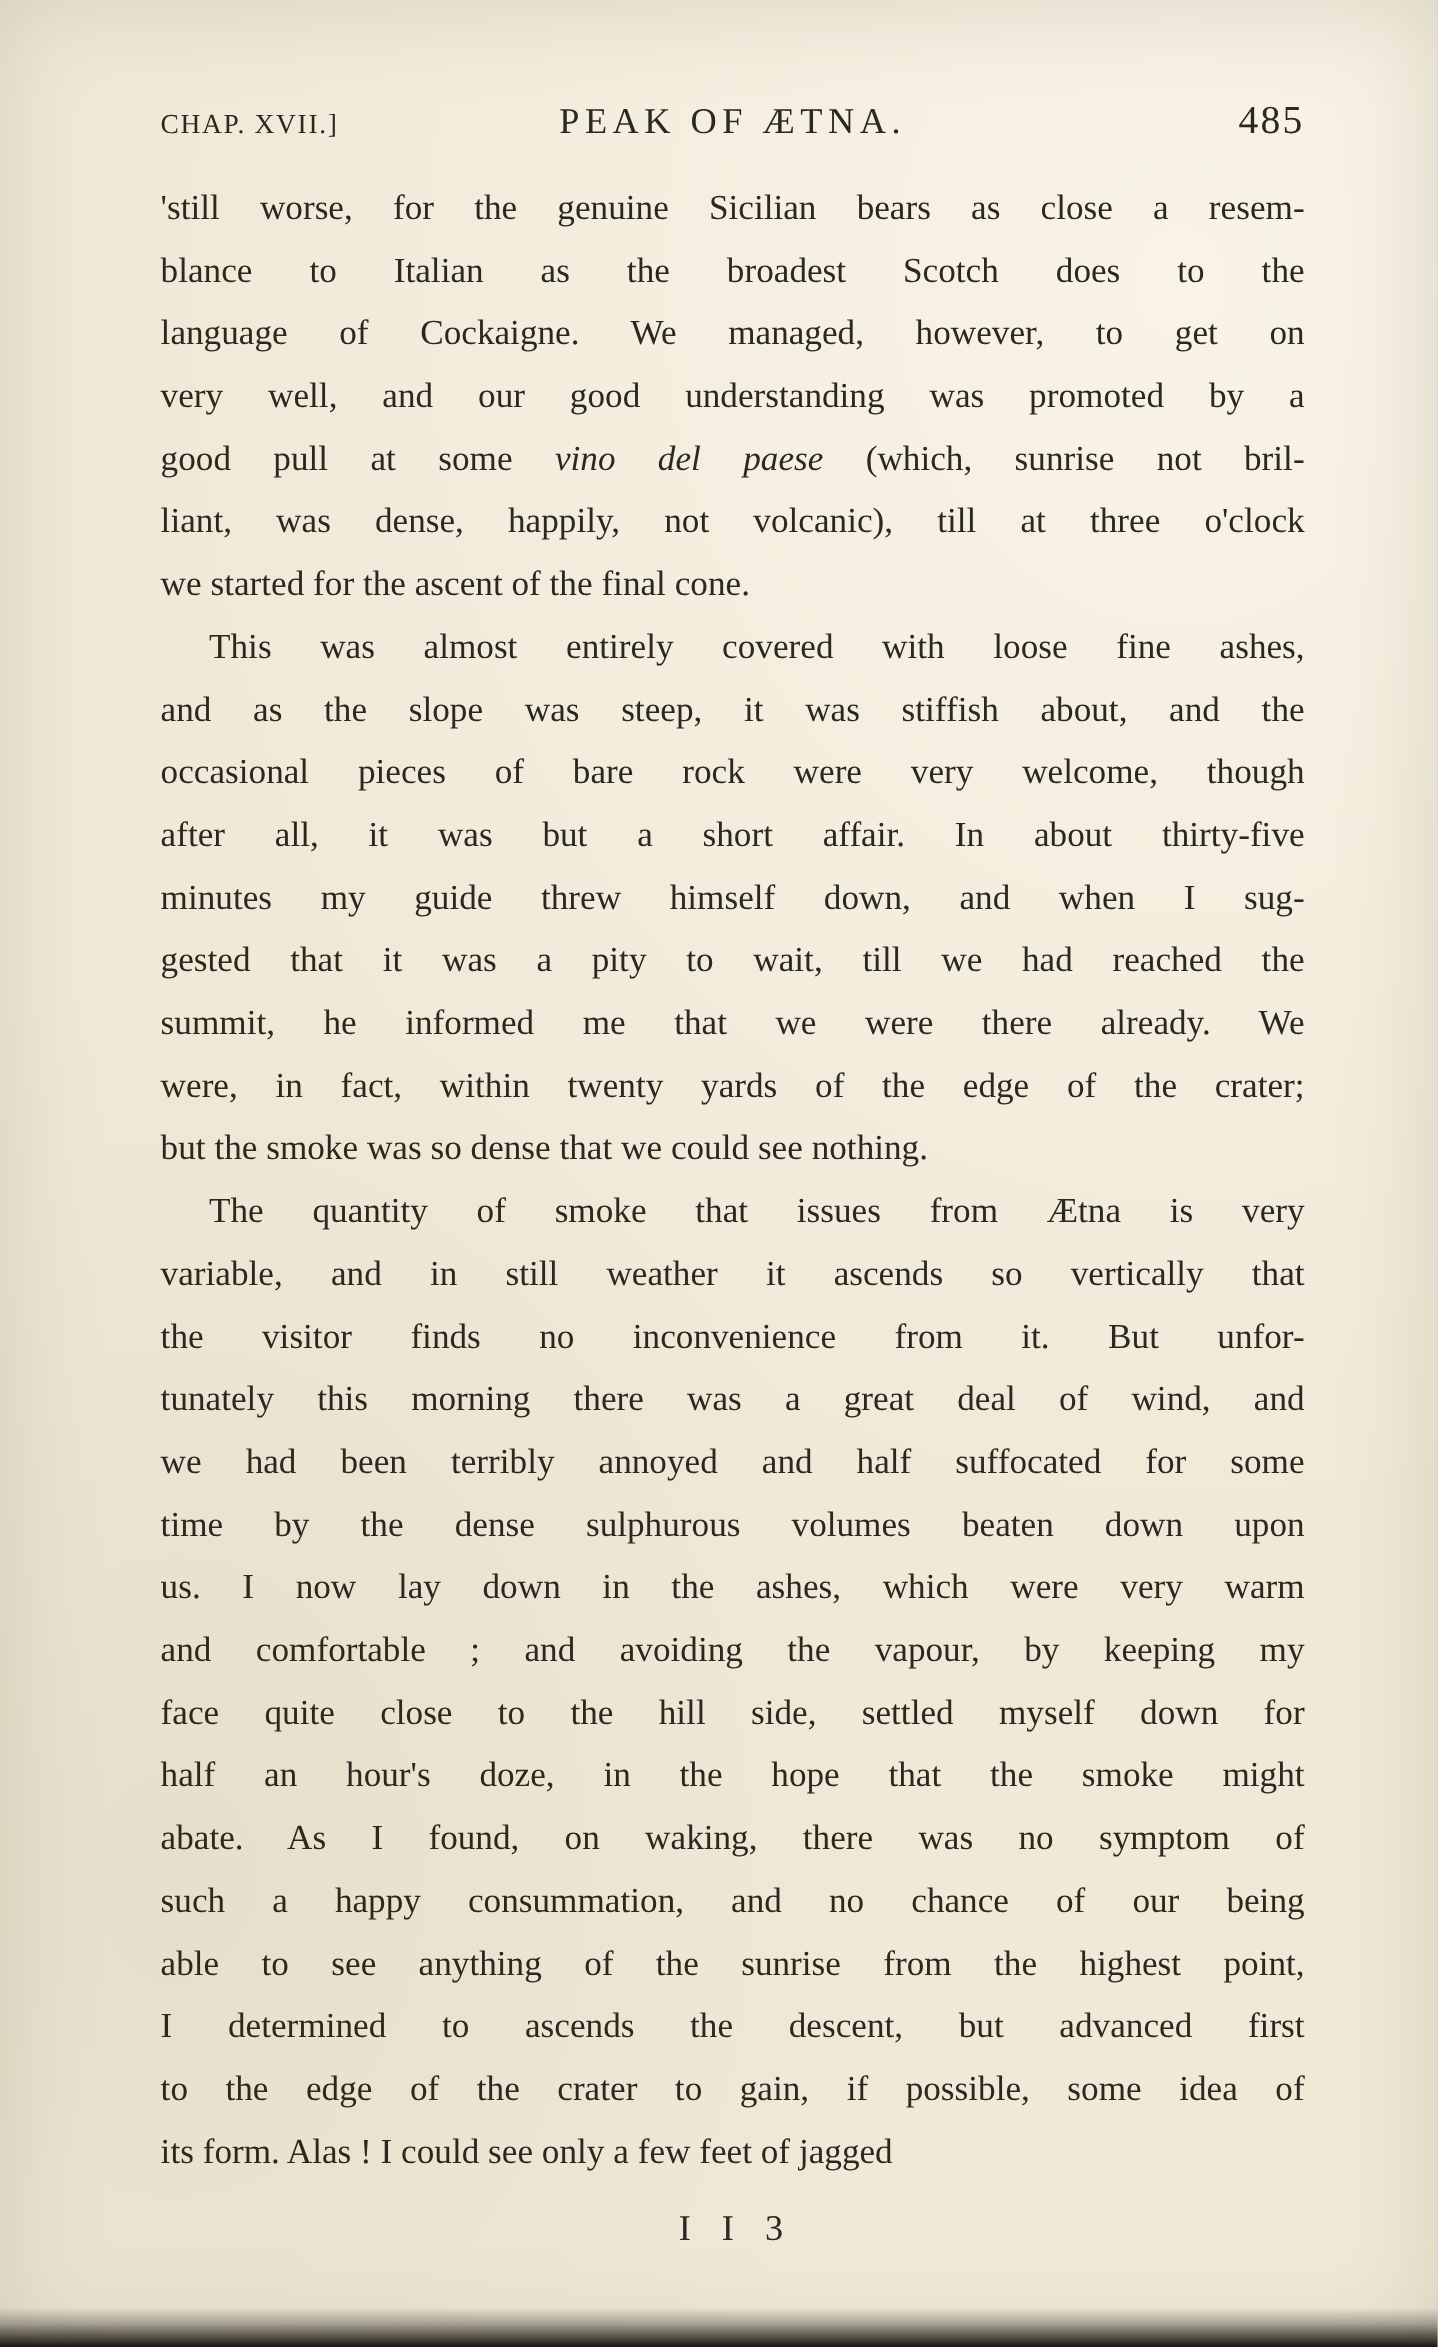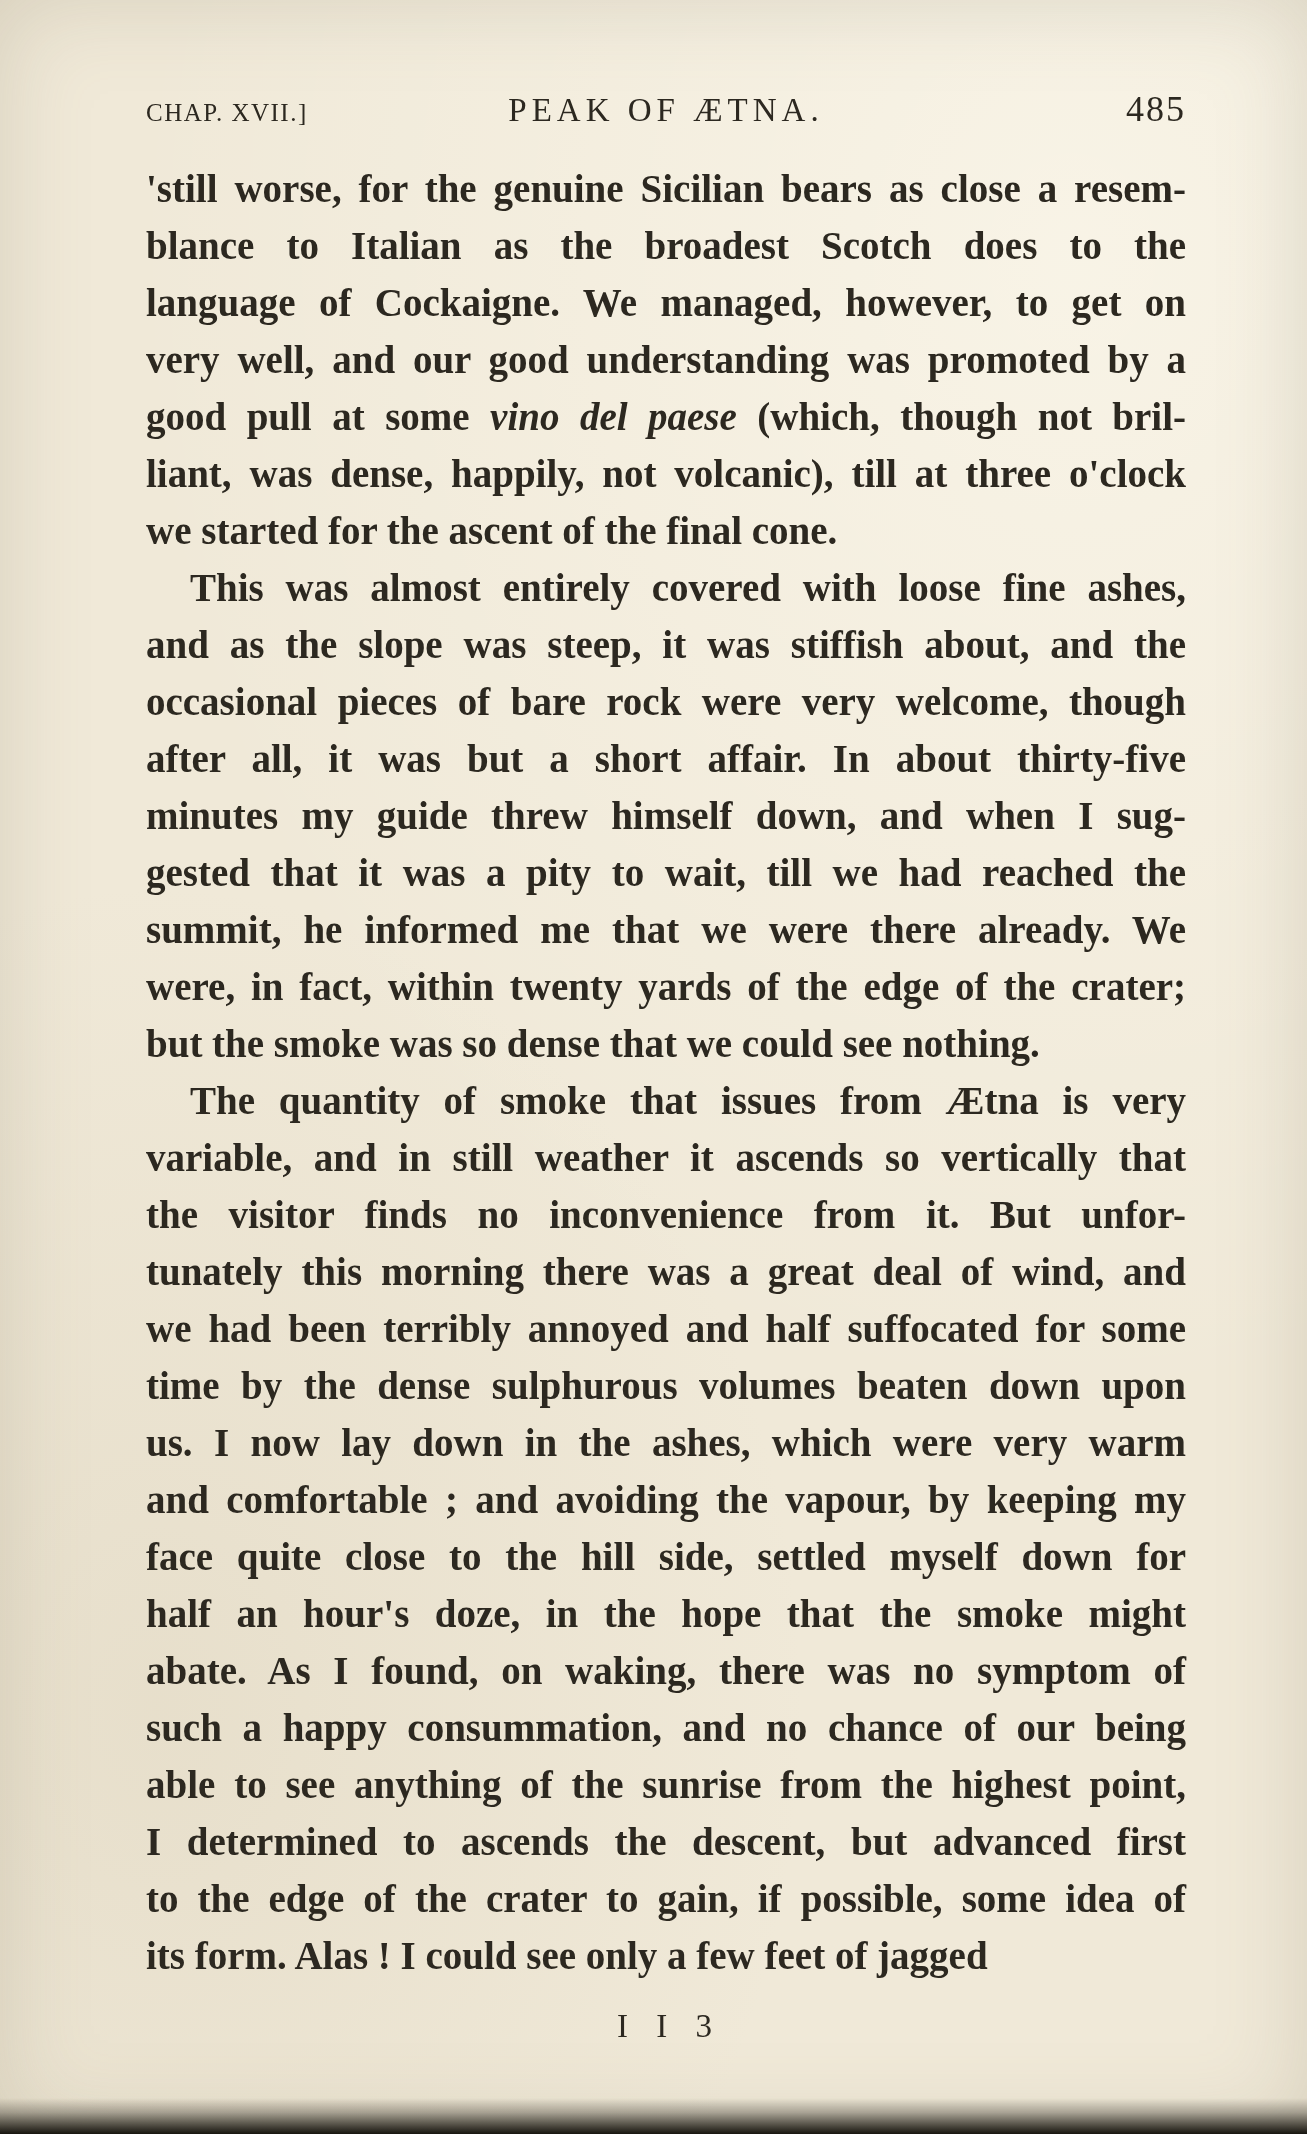--- a/index.html
+++ b/index.html
@@ -43,23 +43,22 @@
     letter-spacing: 5px;
     white-space: nowrap;
   }
   .pagenum {
     font-size: 36px;
     letter-spacing: 2px;
     text-align: right;
   }
   .text-block {
     margin-top: 30px;
-    font-size: 39px;
+    font-size: 32px;
     line-height: 57px;
-    font-weight: bold;
   }
   .line {
     text-align: justify;
     text-align-last: justify;
   }
   .line.last { text-align-last: left; }
   .line.indent { text-indent: 44px; }
   .italic { font-style: italic; }
   .footer {
     margin-top: 24px;
@@ -89,21 +88,21 @@
       <div class="title">PEAK OF ÆTNA.</div>
       <div class="pagenum">485</div>
     </div>
 
     <div class="text-block">
         <div>
           <div class="line"><span>'still worse, for the genuine Sicilian bears as close a resem-</span></div>
           <div class="line"><span>blance to Italian as the broadest Scotch does to the</span></div>
           <div class="line"><span>language of Cockaigne. We managed, however, to get on</span></div>
           <div class="line"><span>very well, and our good understanding was promoted by a</span></div>
-          <div class="line"><span>good pull at some </span><span class="italic">vino del paese</span><span> (which, though not bril-</span></div>
+          <div class="line"><span>good pull at some </span><span class="italic">vino del paese</span><span> (which, sunrise not bril-</span></div>
           <div class="line"><span>liant, was dense, happily, not volcanic), till at three o'clock</span></div>
           <div class="line last"><span>we started for the ascent of the final cone.</span></div>
         </div>
         <div>
           <div class="line indent"><span>This was almost entirely covered with loose fine ashes,</span></div>
           <div class="line"><span>and as the slope was steep, it was stiffish about, and the</span></div>
           <div class="line"><span>occasional pieces of bare rock were very welcome, though</span></div>
           <div class="line"><span>after all, it was but a short affair. In about thirty-five</span></div>
           <div class="line"><span>minutes my guide threw himself down, and when I sug-</span></div>
           <div class="line"><span>gested that it was a pity to wait, till we had reached the</span></div>

